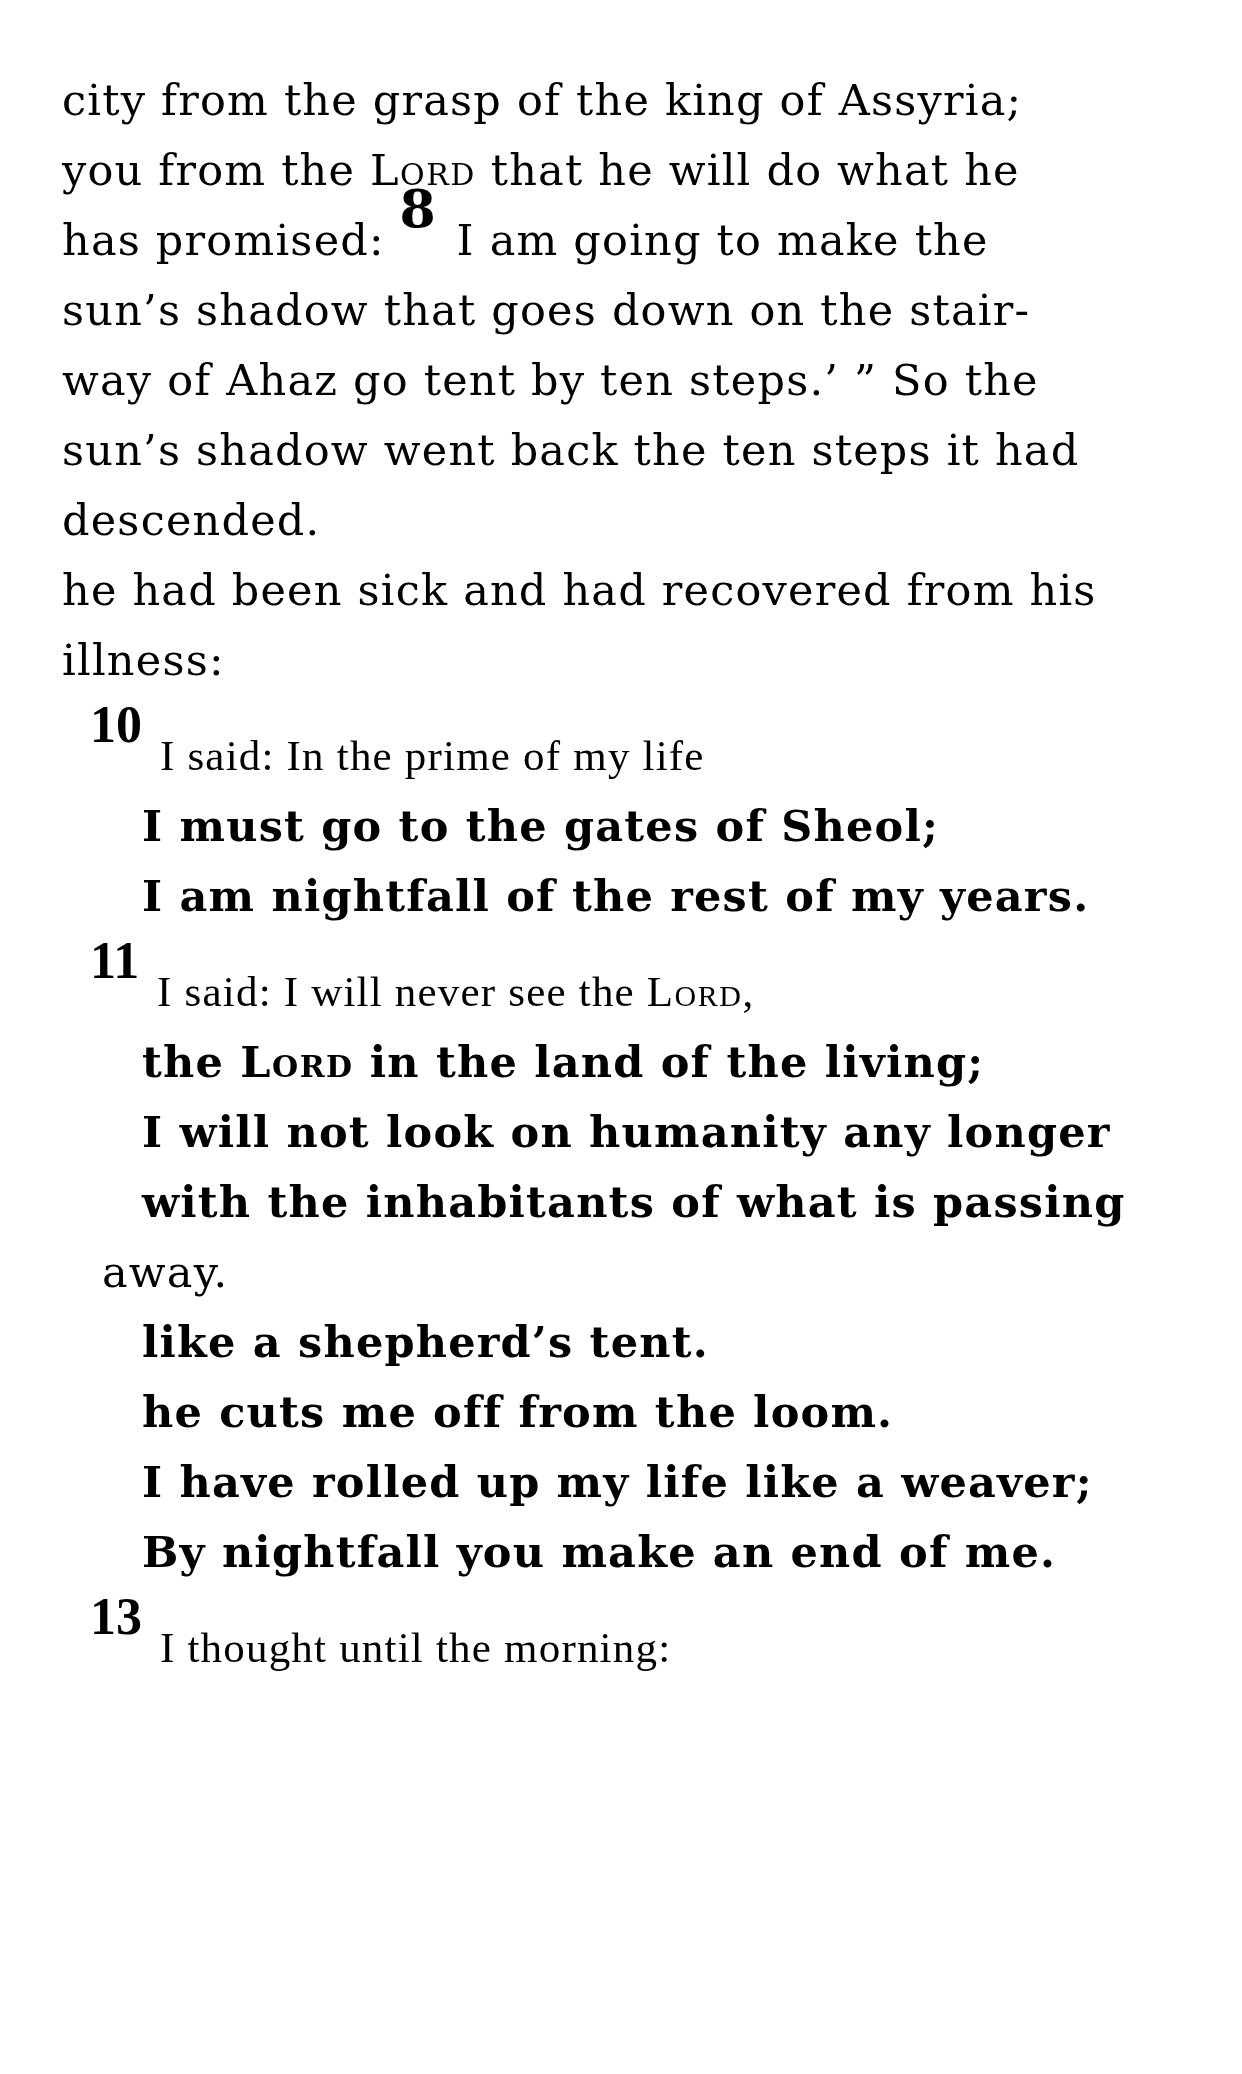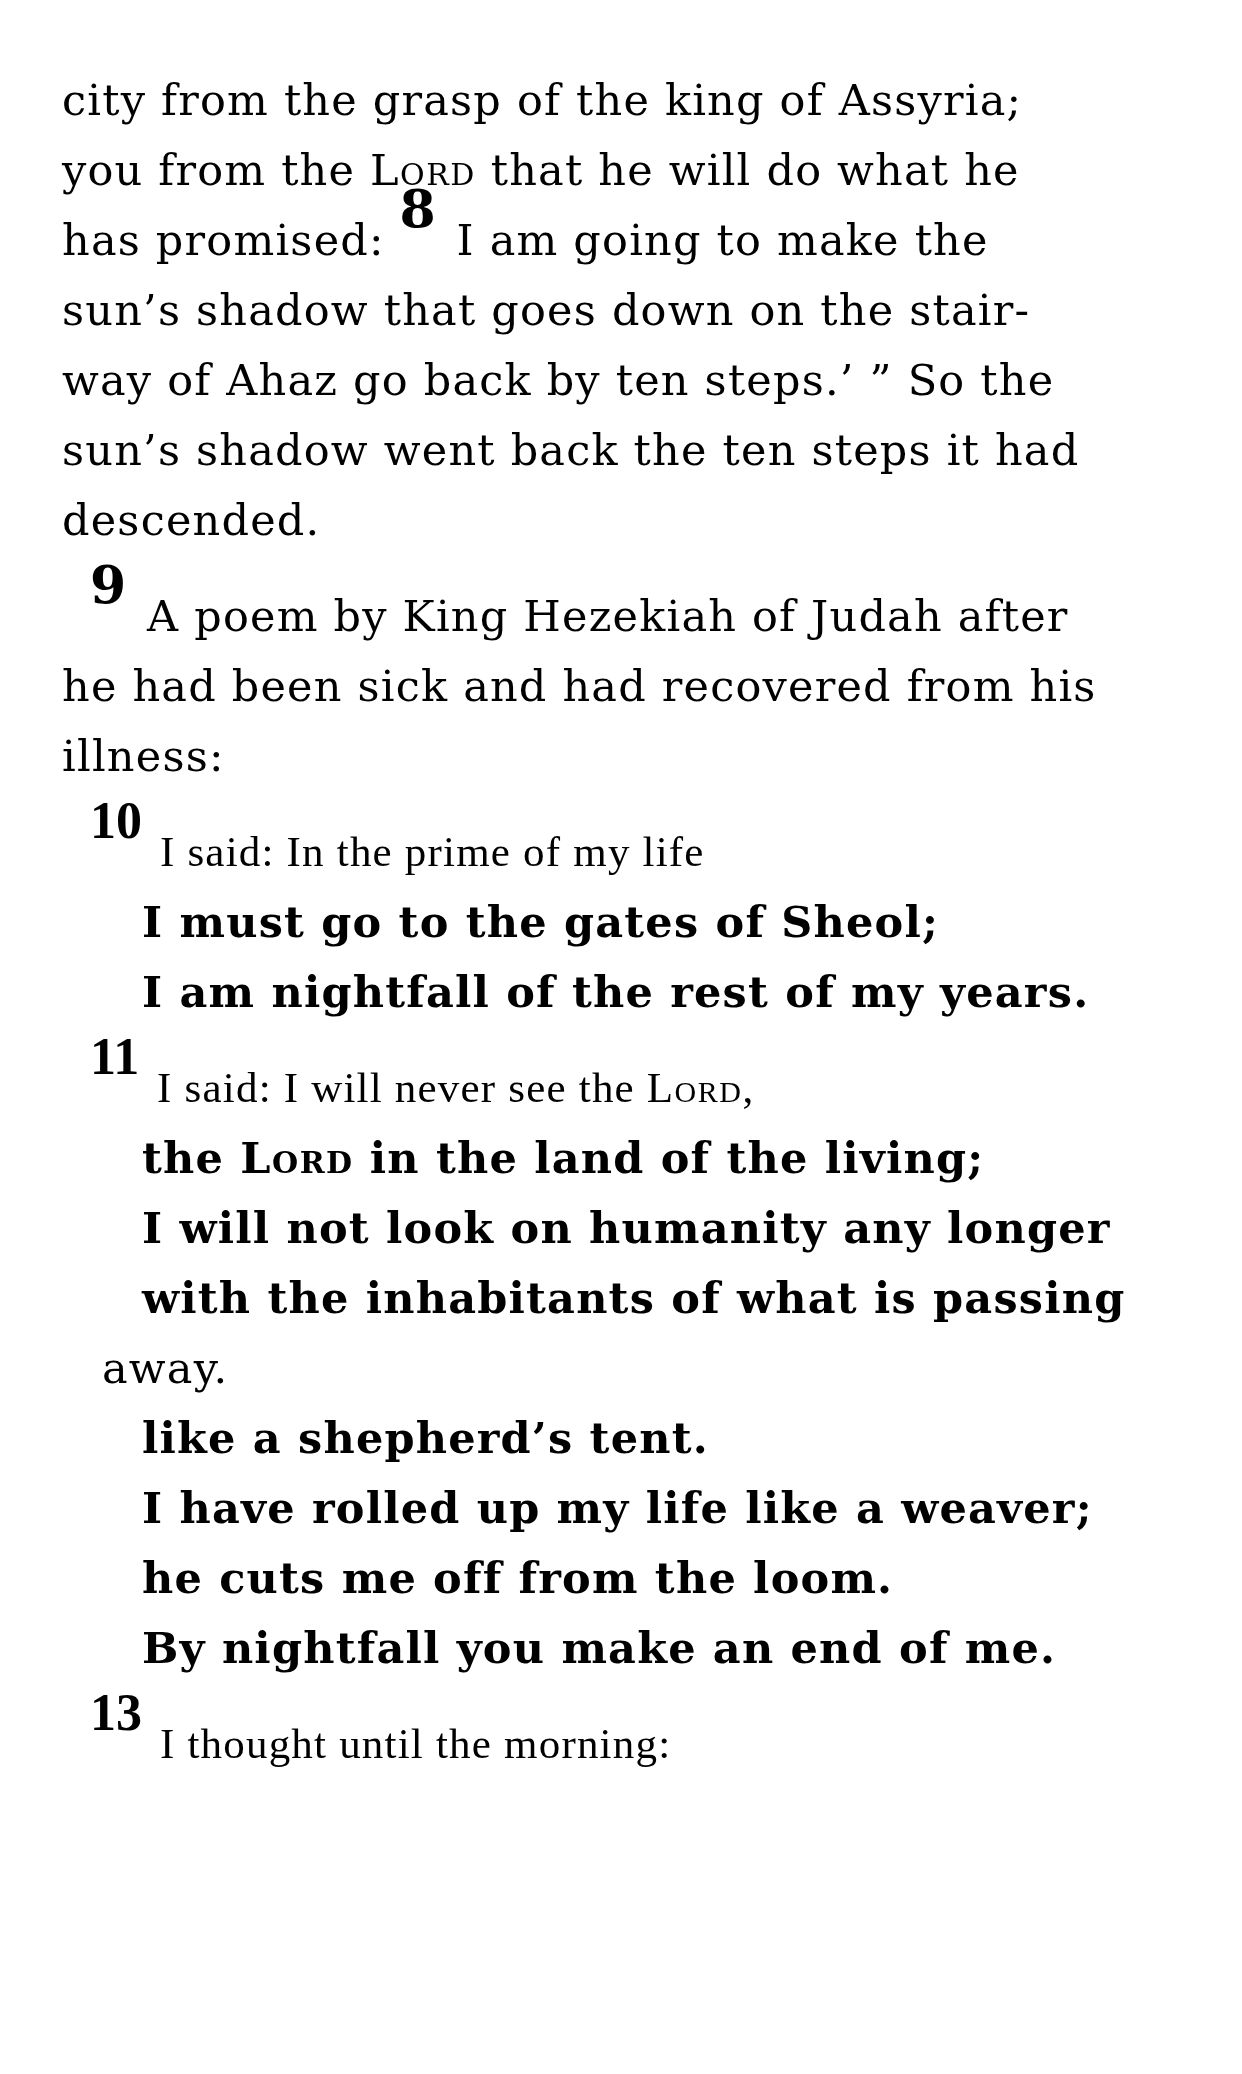--- a/index.html
+++ b/index.html
@@ -55,33 +55,32 @@
 </style>
 </head>
 <body>
 
 <div class="page">
   <div class="scripture">
       <div class="line prose">city from the grasp of the king of Assyria;</div>
       <div class="line prose">you from the <span class="sc">Lord</span> that he will do what he</div>
       <div class="line prose">has promised: <span class="vnum">8</span> I am going to make the</div>
       <div class="line prose">sun’s shadow that goes down on the stair-</div>
-      <div class="line prose">way of Ahaz go back by ten steps.’ ” So the</div>
+      <div class="line prose">way of Ahaz go tent by ten steps.’ ” So the</div>
       <div class="line prose">sun’s shadow went back the ten steps it had</div>
       <div class="line prose">descended.</div>
-      <div class="line prose-indent gap"><span class="vnum">9</span> A poem by King Hezekiah of Judah after</div>
       <div class="line prose">he had been sick and had recovered from his</div>
       <div class="line prose">illness:</div>
       <div class="line poem-verse gap"><span class="vnum">10</span> I said: In the prime of my life</div>
       <div class="line poem">I must go to the gates of Sheol;</div>
       <div class="line poem">I am nightfall of the rest of my years.</div>
       <div class="line poem-verse gap"><span class="vnum">11</span> I said: I will never see the <span class="sc">Lord</span>,</div>
       <div class="line poem">the <span class="sc">Lord</span> in the land of the living;</div>
       <div class="line poem">I will not look on humanity any longer</div>
       <div class="line poem">with the inhabitants of what is passing</div>
       <div class="line poem-wrap">away.</div>
       <div class="line poem">like a shepherd’s tent.</div>
+      <div class="line poem">he cuts me off from the loom.</div>
       <div class="line poem">I have rolled up my life like a weaver;</div>
-      <div class="line poem">he cuts me off from the loom.</div>
       <div class="line poem">By nightfall you make an end of me.</div>
       <div class="line poem-verse gap"><span class="vnum">13</span> I thought until the morning:</div>
     </div>
 </div>
 
 </body></html>

